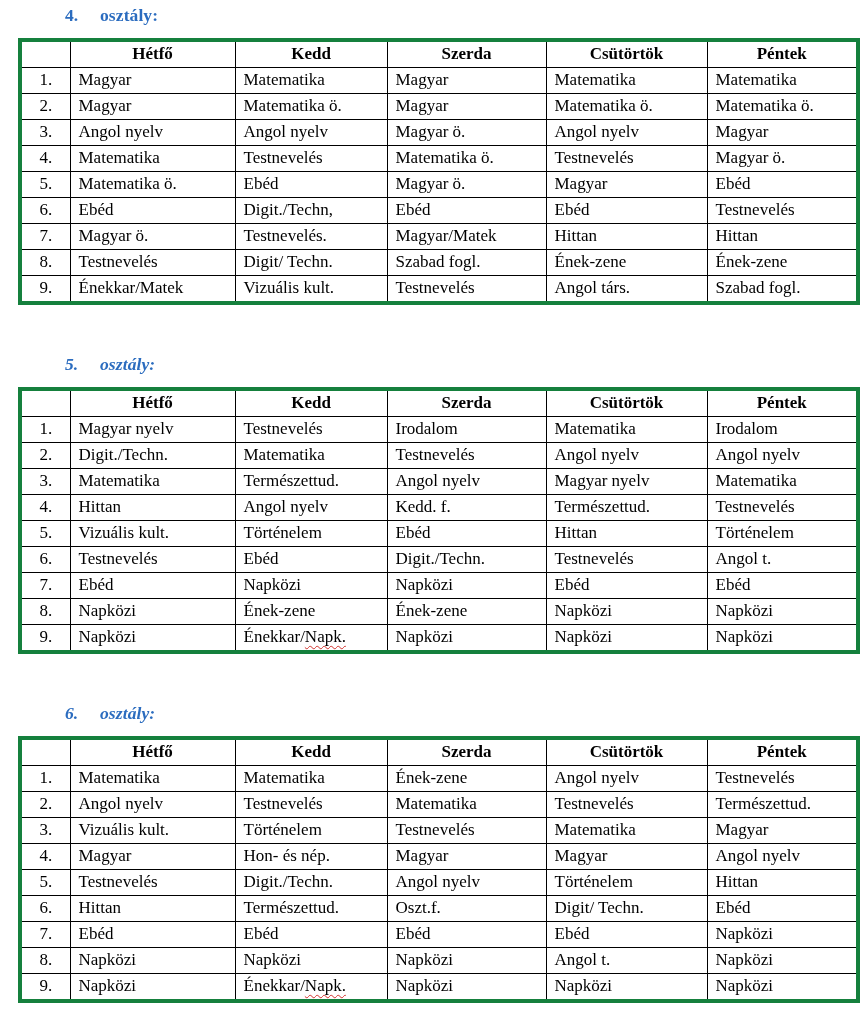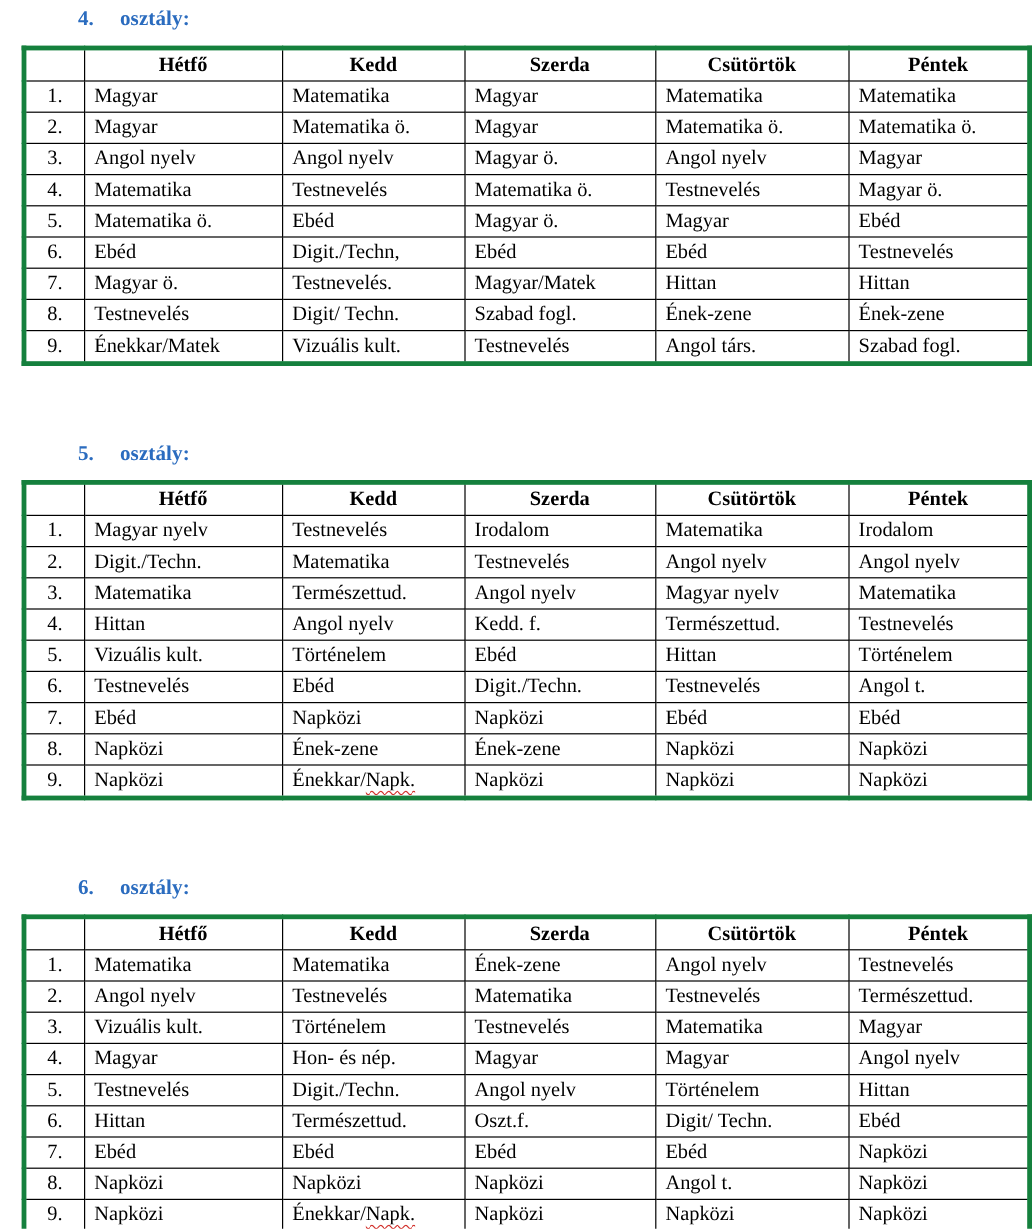--- a/index.html
+++ b/index.html
@@ -23,21 +23,22 @@
     margin: 0 0 12px 65px;
     font-size: 17.5px;
     font-weight: bold;
     color: var(--accent, #2B6CBF);
     letter-spacing: 0.1px;
   }
   .section:first-child .section-title {
     margin-top: 5px;
   }
   .section + .section .section-title {
-    margin-top: 62px;
+    margin-top: 49px;
+    font-style: italic;
   }
   .title-number {
     display: inline-block;
     min-width: 35px;
   }
   table.tt {
     border-collapse: collapse;
     margin-left: 18px;
     width: 838px;
     table-layout: fixed;

